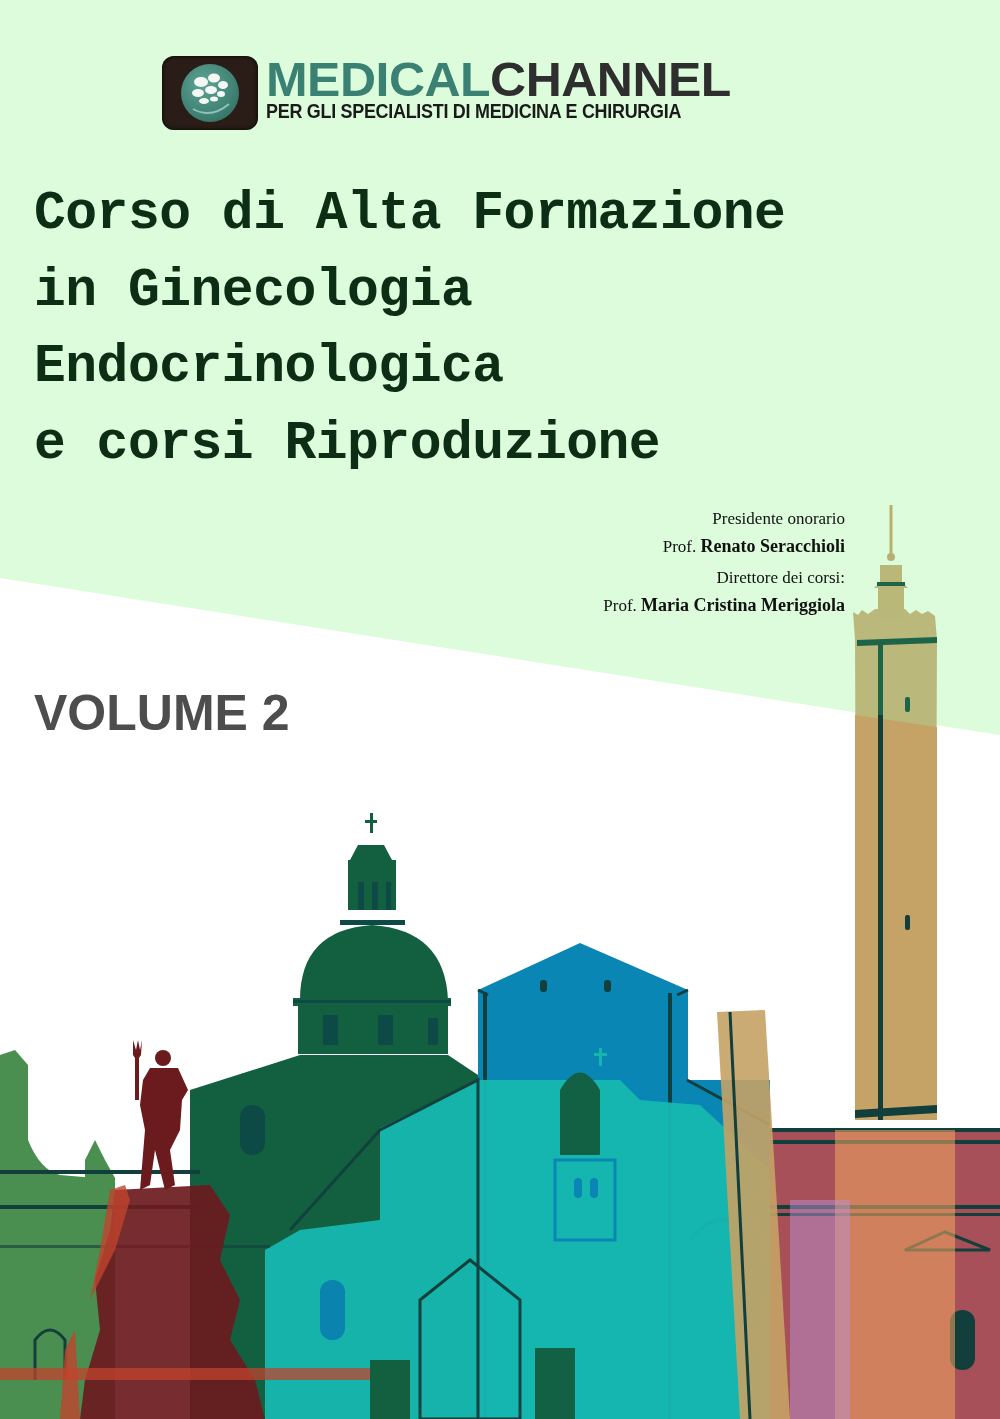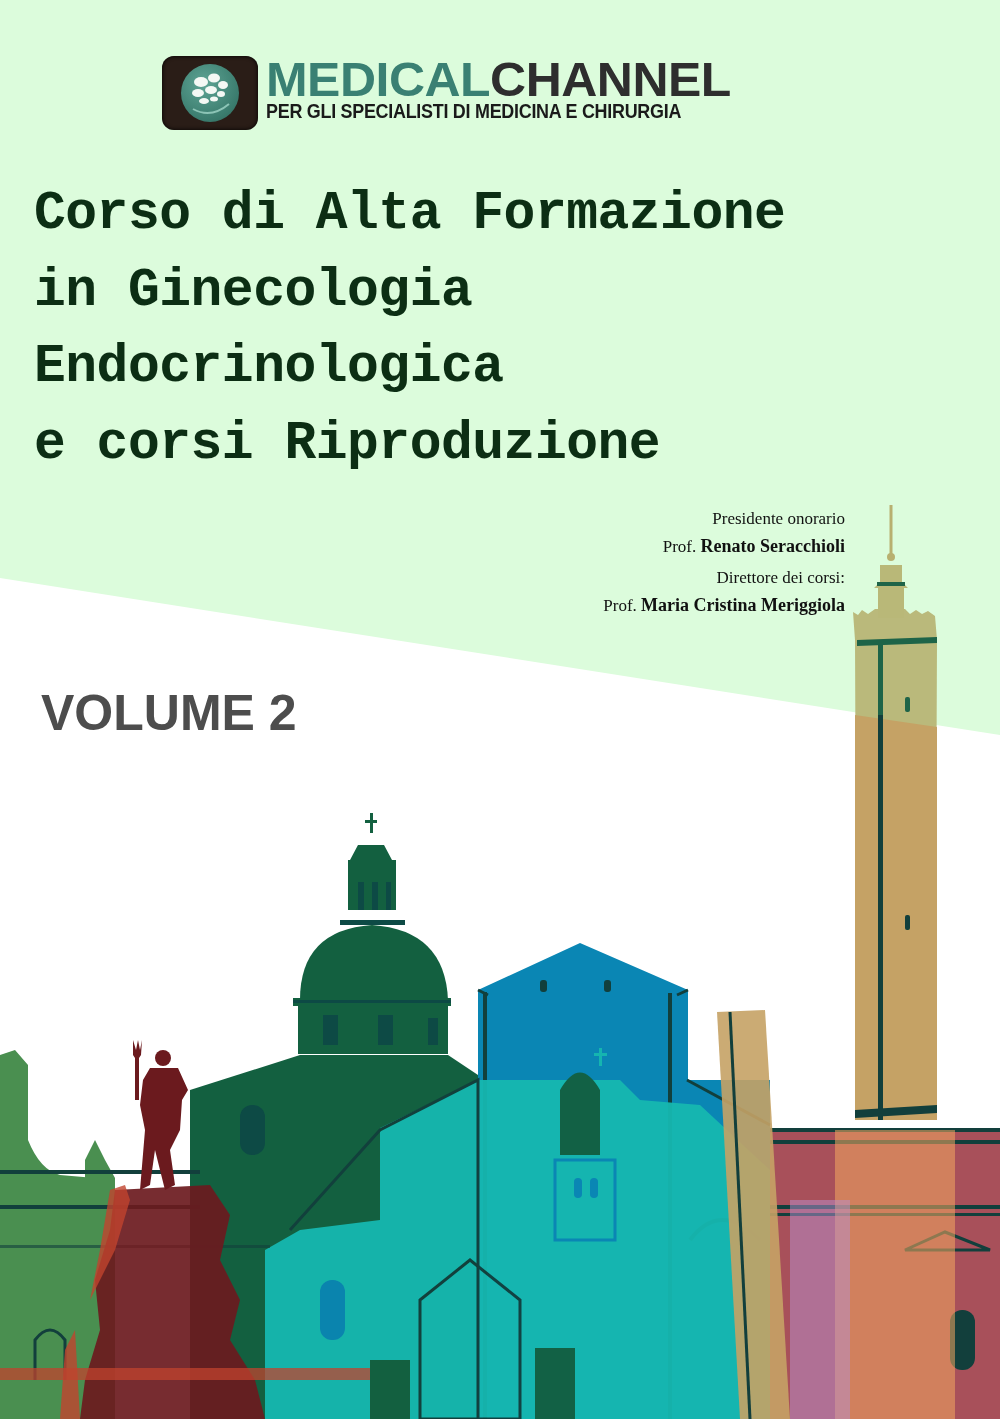--- a/index.html
+++ b/index.html
@@ -13,21 +13,21 @@
   .logo-medical { color:#3a8073; }
   .logo-channel { color:#2e2e2e; }
   .logo-sub { font-size:19.5px; font-weight:bold; color:#1a1a1a; line-height:18px; letter-spacing:-0.3px; margin-top:-2px; transform:scaleX(0.92); transform-origin:left; white-space:nowrap; }
   .title { position:absolute; left:34px; top:176px; color:#0c2e14; font-size:53px; font-weight:bold; line-height:76.5px; letter-spacing:-0.5px;font-family:Liberation Mono, monospace; }
   .title div { white-space:nowrap; }
   .credits { position:absolute; right:155px; top:500px; text-align:right; font-family:Liberation Serif, serif; color:#111;margin-top:8px; }
   .credits .role { font-size:17px; line-height:22px; }
   .credits .name-line { font-size:17px; line-height:32px; }
   .credits .name { font-size:18px; font-weight:bold; }
   .credits .gap { height:4px; }
-  .volume { position:absolute; left:34px; top:683px; color:#4d4d4d; font-size:50px; font-weight:bold; line-height:60px; letter-spacing:0px;margin-left:7px; }
+  .volume { position:absolute; left:34px; top:683px; color:#4d4d4d; font-size:50px; font-weight:bold; line-height:60px; letter-spacing:0px; }
   .volume div { white-space:nowrap; }
   svg.skyline { position:absolute; left:0; top:0; }
 </style>
 </head>
 <body>
 
 <div class="bg-green"></div>
 
 <svg class="skyline" width="1000" height="1419" viewBox="0 0 1000 1419">
 

